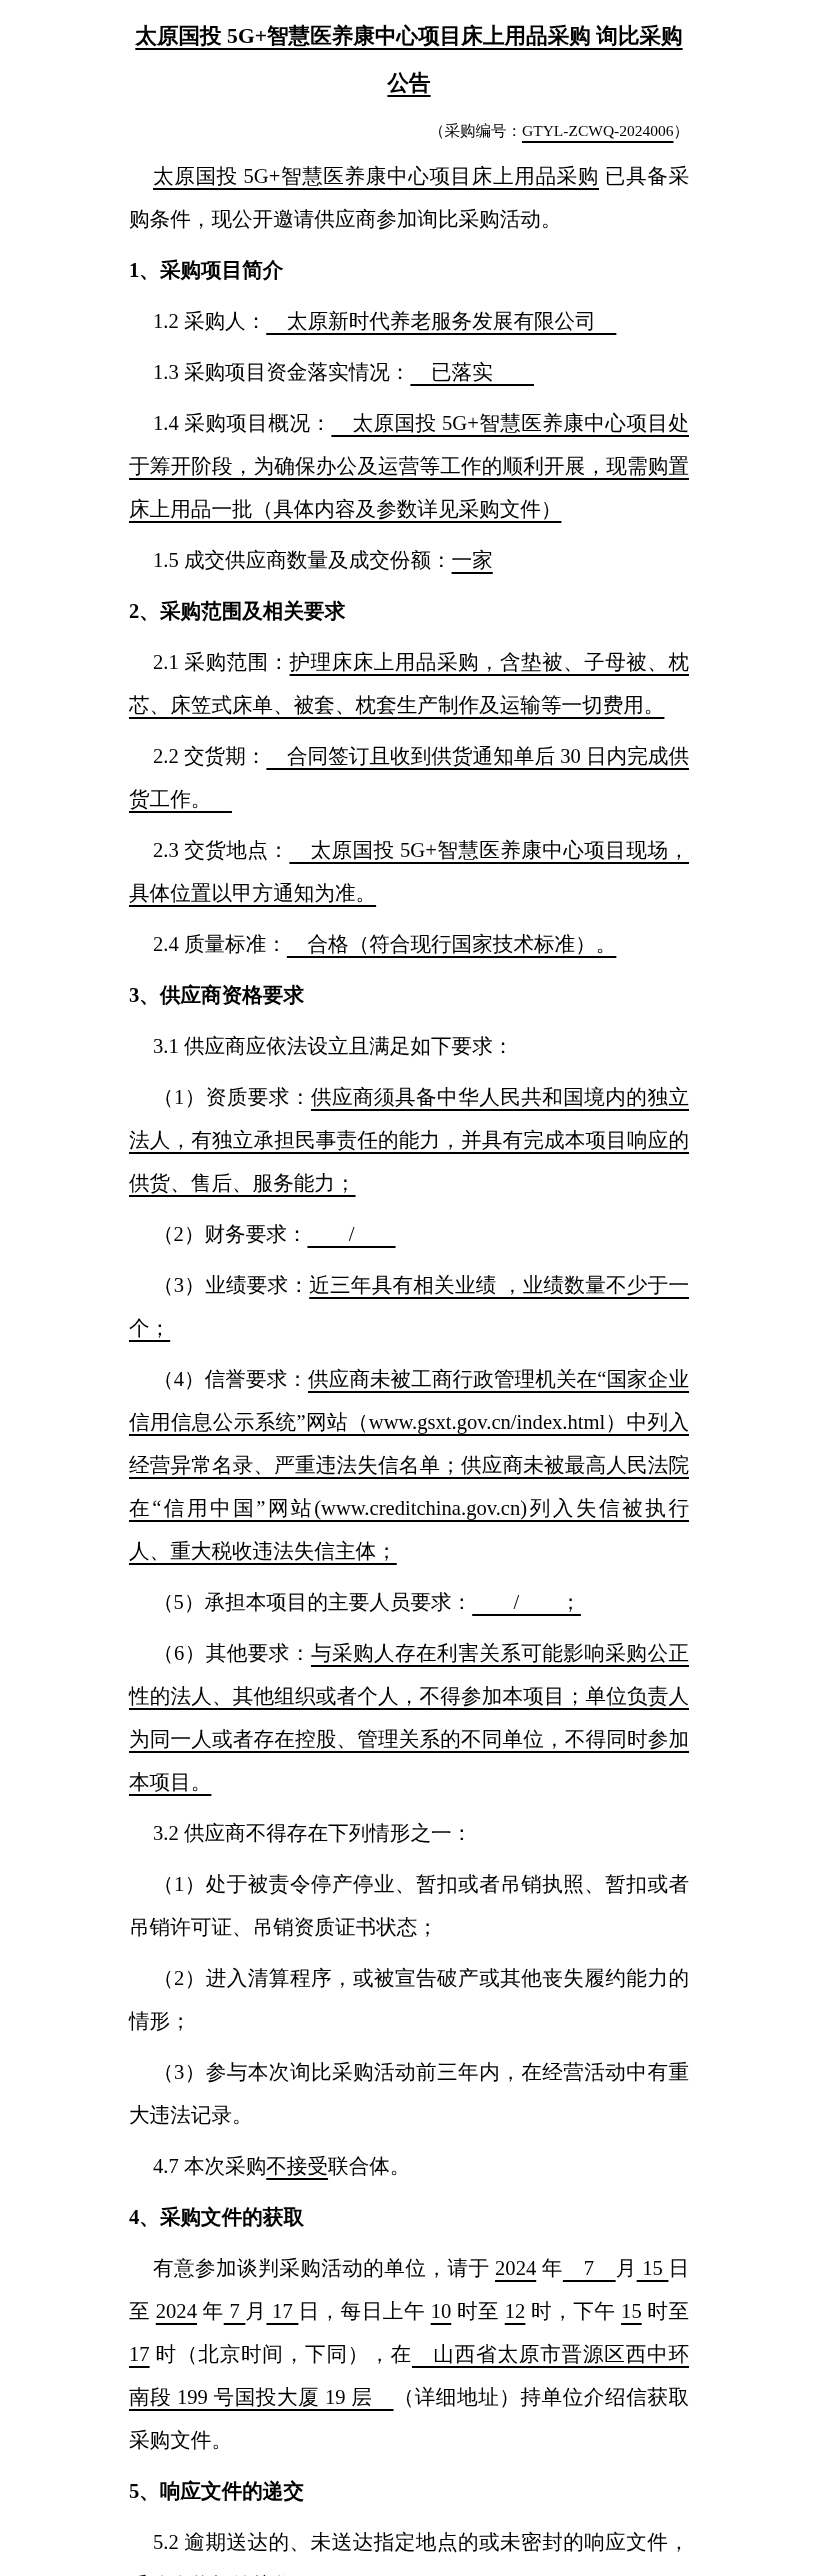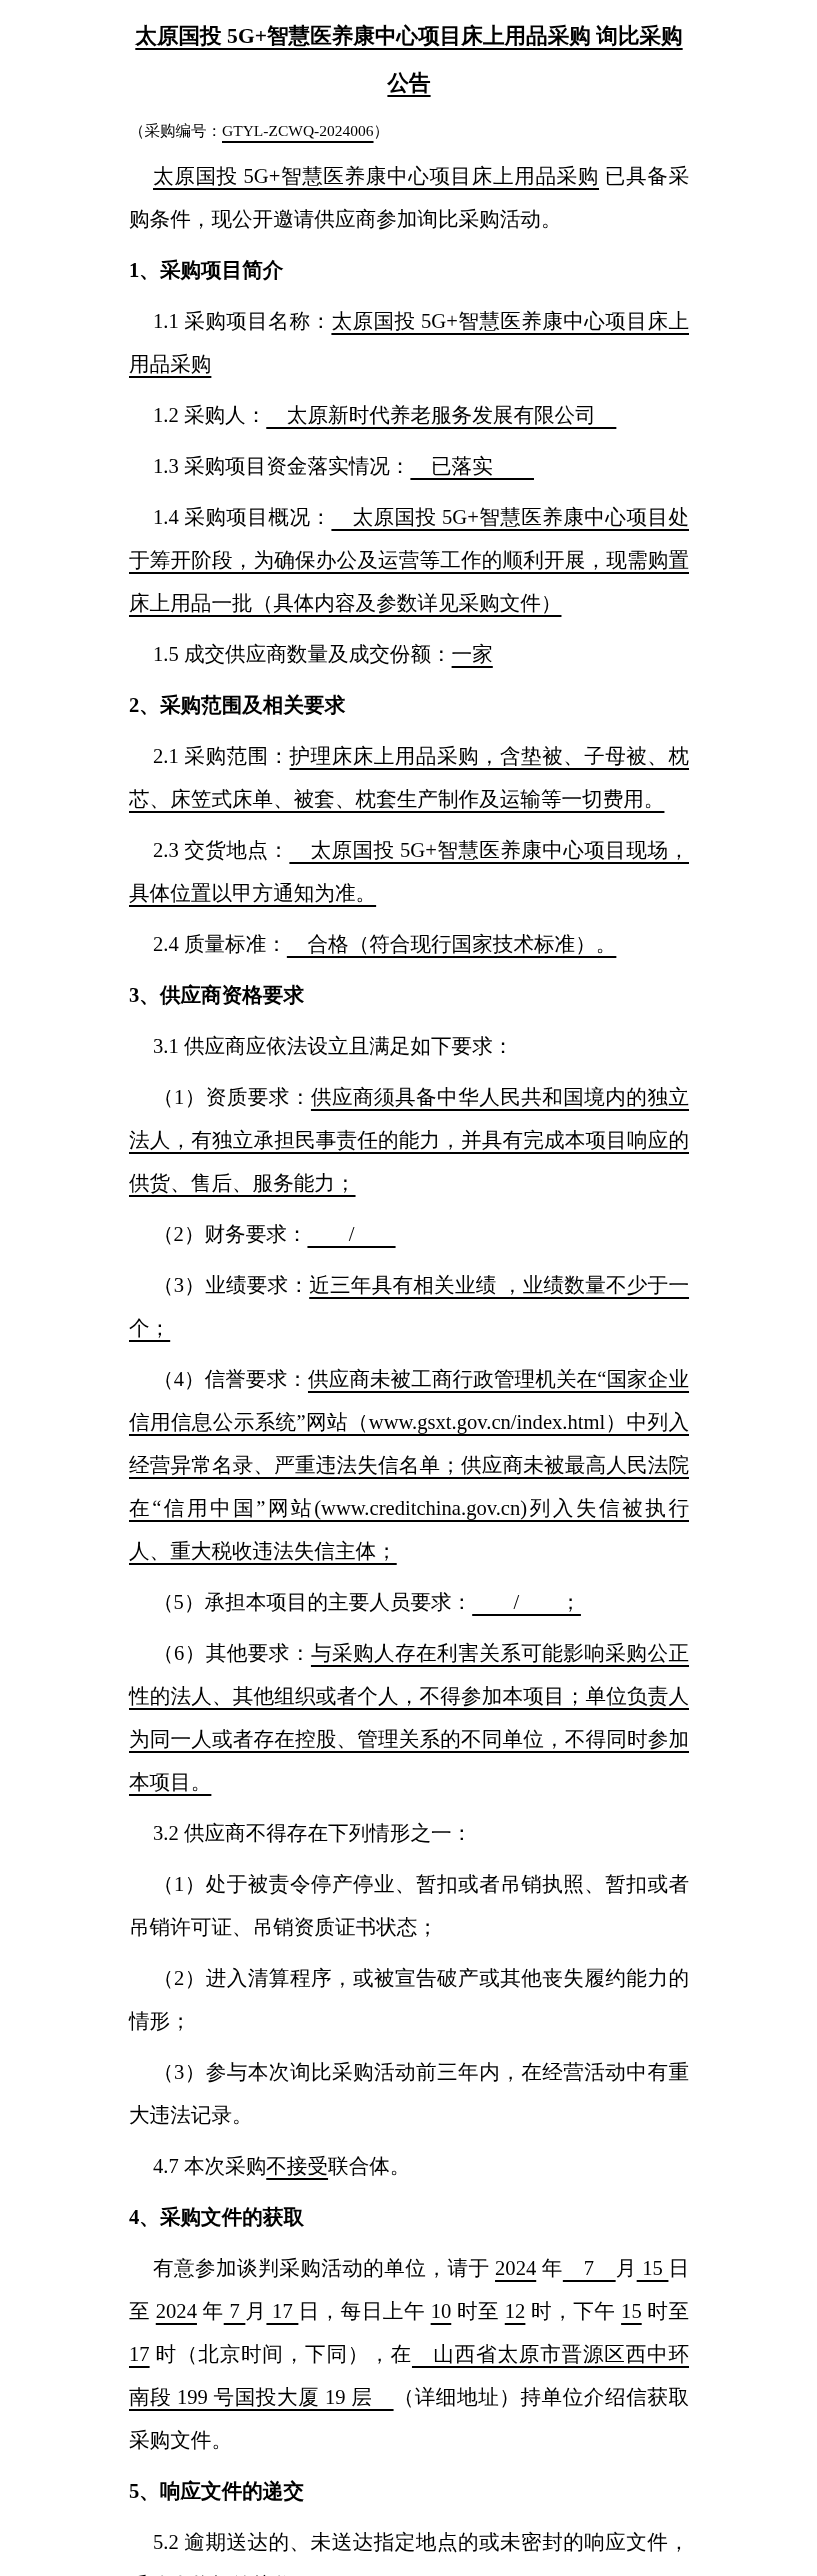--- a/index.html
+++ b/index.html
@@ -32,21 +32,21 @@
     word-break: break-all;
   }
   .doc p.title {
     text-align: center;
     font-weight: bold;
     font-size: 21.6px;
     line-height: 47px;
     text-indent: 0;
   }
   .doc p.docno {
-    text-align: left;
+    text-align: right;
     font-size: 15.5px;
     line-height: 32px;
     text-indent: 0;
   }
   .doc p.h {
     font-weight: bold;
     text-indent: 0;
   }
   .doc p.p {
     text-indent: 24px;
@@ -59,27 +59,27 @@
 </style>
 </head>
 <body>
 
 <div class="page">
   <div class="doc" id="doc">
       <p class="title"><span class="u">太原国投 5G+智慧医养康中心项目床上用品采购 询比采购公告</span></p>
       <p class="docno"><span>（采购编号：</span><span class="u">GTYL-ZCWQ-2024006</span><span>）</span></p>
       <p class="p"><span class="u">太原国投 5G+智慧医养康中心项目床上用品采购</span><span> 已具备采购条件，现公开邀请供应商参加询比采购活动。</span></p>
       <p class="h"><span>1、采购项目简介</span></p>
-      <p class="p"><span>1.1 采购项目名称：</span><span class="u">太原国投 5G+智慧医养康中心项目床上用品采购</span></p>
       <p class="p"><span>1.2 采购人：</span><span class="u">　太原新时代养老服务发展有限公司　</span></p>
       <p class="p"><span>1.3 采购项目资金落实情况：</span><span class="u">　已落实　　</span></p>
       <p class="p"><span>1.4 采购项目概况：</span><span class="u">　太原国投 5G+智慧医养康中心项目处于筹开阶段，为确保办公及运营等工作的顺利开展，现需购置床上用品一批（具体内容及参数详见采购文件）</span></p>
       <p class="p"><span>1.5 成交供应商数量及成交份额：</span><span class="u">一家</span></p>
       <p class="h"><span>2、采购范围及相关要求</span></p>
       <p class="p"><span>2.1 采购范围：</span><span class="u">护理床床上用品采购，含垫被、子母被、枕芯、床笠式床单、被套、枕套生产制作及运输等一切费用。</span></p>
+      <p class="p"><span>2.2 交货期：</span><span class="u">　合同签订且收到供货通知单后 30 日内完成供货工作。　</span></p>
       <p class="p"><span>2.3 交货地点：</span><span class="u">　太原国投 5G+智慧医养康中心项目现场，具体位置以甲方通知为准。</span></p>
       <p class="p"><span>2.4 质量标准：</span><span class="u">　合格（符合现行国家技术标准）。</span></p>
       <p class="h"><span>3、供应商资格要求</span></p>
       <p class="p"><span>3.1 供应商应依法设立且满足如下要求：</span></p>
       <p class="p"><span>（1）资质要求：</span><span class="u">供应商须具备中华人民共和国境内的独立法人，有独立承担民事责任的能力，并具有完成本项目响应的供货、售后、服务能力；</span></p>
       <p class="p"><span>（2）财务要求：</span><span class="u">　　/　　</span></p>
       <p class="p"><span>（3）业绩要求：</span><span class="u">近三年具有相关业绩 ，业绩数量不少于一个；</span></p>
       <p class="p"><span>（4）信誉要求：</span><span class="u">供应商未被工商行政管理机关在“国家企业信用信息公示系统”网站（www.gsxt.gov.cn/index.html）中列入经营异常名录、严重违法失信名单；供应商未被最高人民法院在“信用中国”网站(www.creditchina.gov.cn)列入失信被执行人、重大税收违法失信主体；</span></p>
       <p class="p"><span>（5）承担本项目的主要人员要求：</span><span class="u">　　/　　；</span></p>
       <p class="p"><span>（6）其他要求：</span><span class="u">与采购人存在利害关系可能影响采购公正性的法人、其他组织或者个人，不得参加本项目；单位负责人为同一人或者存在控股、管理关系的不同单位，不得同时参加本项目。</span></p>

